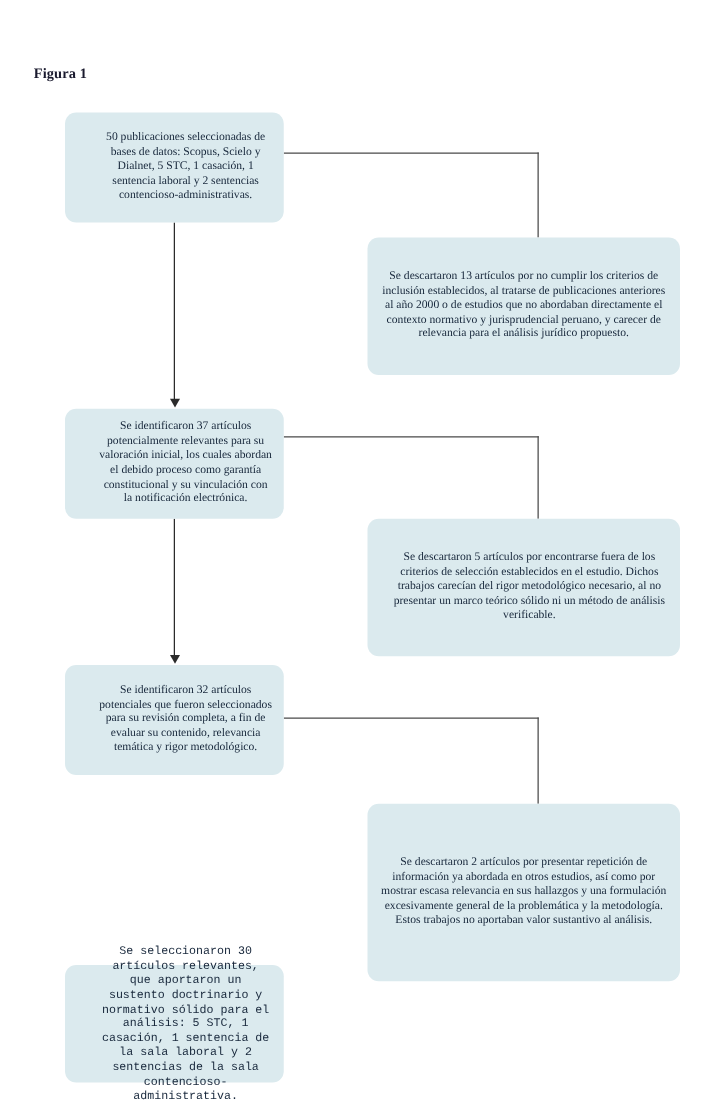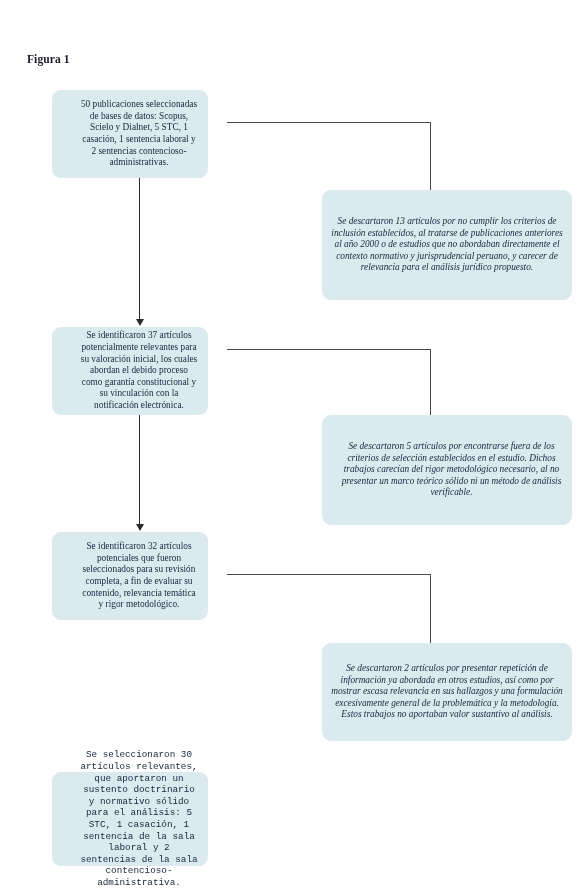--- a/index.html
+++ b/index.html
@@ -47,31 +47,31 @@
     align-items: center;
     justify-content: center;
     text-align: center;
     padding: 6px 9px;
     font-size: 9.3px;
     line-height: 11.6px;
     color: #16263a;
   }
   .node span { display: block; width: 100%; }
 
-  .node.left  { left: 52px;  width: 156px; padding-left: 27px; }
-  .node.right { left: 322px; width: 250px; font-style: italic; }
+  .node.left  { left: 52px;  width: 175px; padding-left: 27px; }
+  .node.right { left: 294px; width: 250px; }
 
   #node-1 { top: 90px;  height: 88px; }
   #node-2 { top: 327px; height: 88px; }
   #node-3 { top: 532px; height: 88px; }
   #node-4 { top: 772px; height: 94px; font-family: Liberation Mono, monospace; }
 
   #node-r1 { top: 190px; height: 110px; }
   #node-r2 { top: 415px; height: 110px; padding-left: 18px; }
-  #node-r3 { top: 643px; height: 98px; }
+  #node-r3 { top: 643px; height: 142px; }
 
   
   .conn {
     position: absolute;
     background: #2b2b2b;
   }
   .v { width: 1.3px; }
   .h { height: 1.3px; }
 
   

